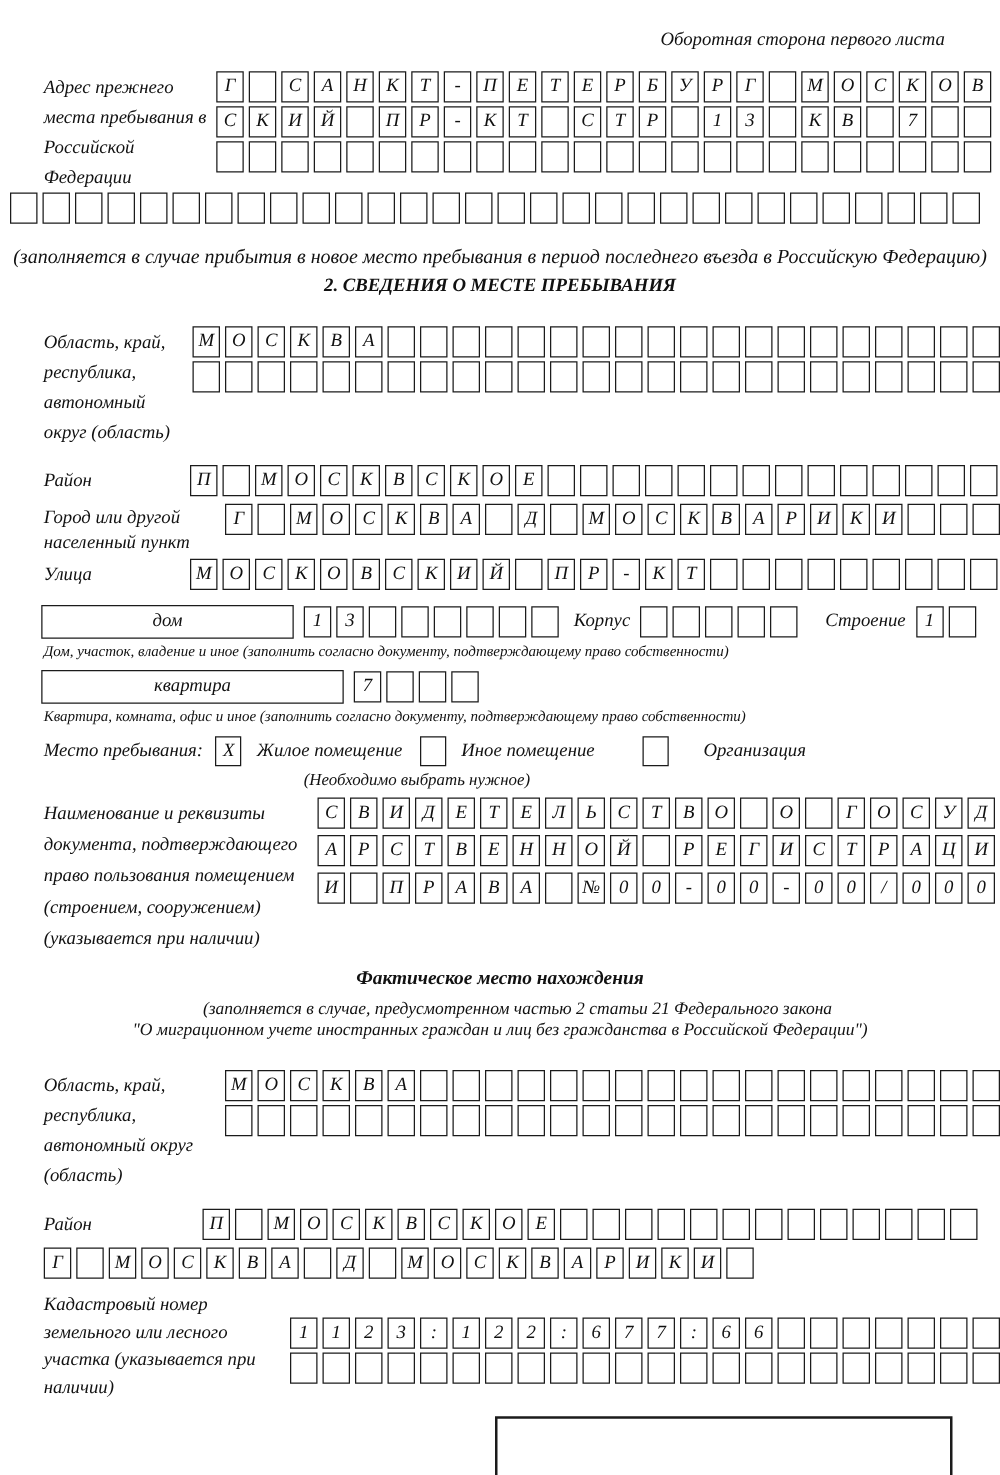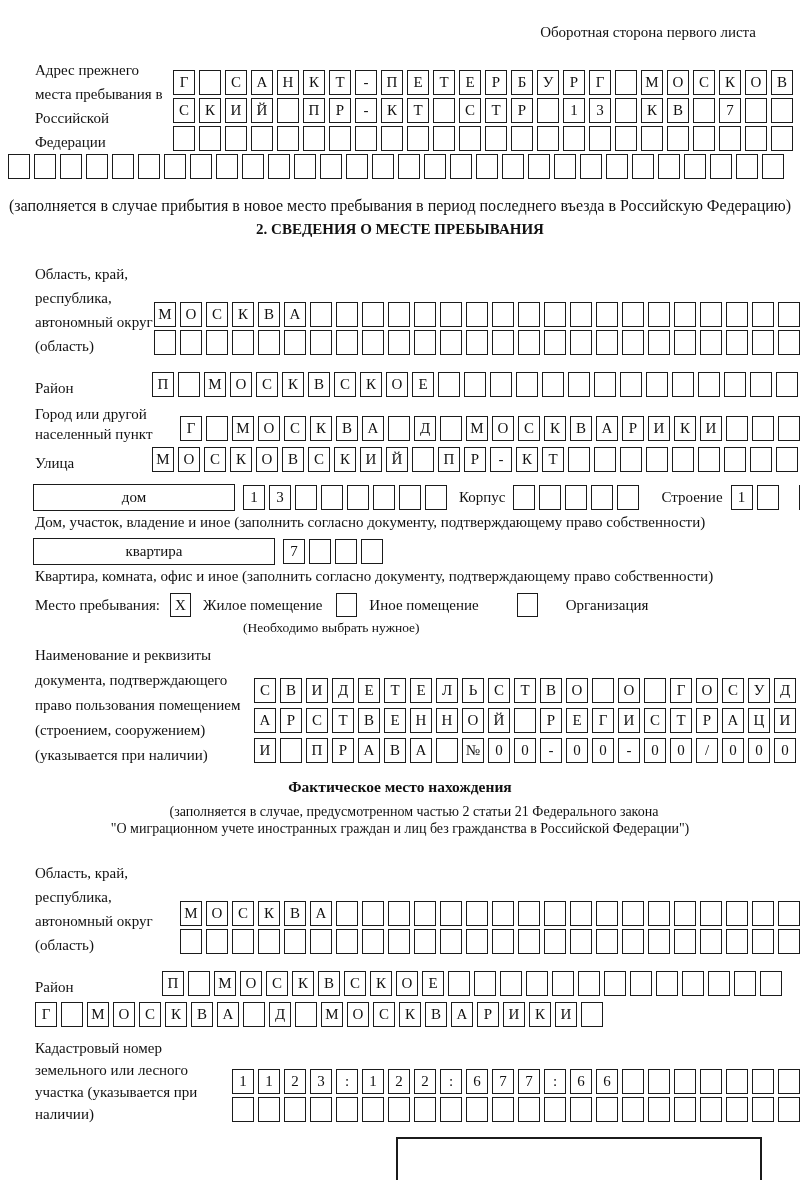--- a/index.html
+++ b/index.html
@@ -1,34 +1,34 @@
 <!DOCTYPE html>
 <html><head>
 <meta charset="utf-8">
 <style>
   html,body{margin:0;padding:0;background:#fff;}
   .page{
     position:relative;width:800px;height:1180px;background:#fff;color:#111;
-    font-family:"Liberation Serif","DejaVu Serif",serif;overflow:hidden;
+    font-family:"Liberation Serif","DejaVu Serif",serif;overflow:hidden;font-style:italic;
   }
   .top-note{text-align:right;padding:24px 44px 0 0;font-size:15px;}
   
   .cells{display:flex;flex-wrap:nowrap;margin-bottom:3px;}
   .cell{
     box-sizing:border-box;flex:none;width:22px;height:25px;margin-right:4px;
     border:1.6px solid #1b1b1b;display:flex;align-items:center;justify-content:center;
     font-size:15px;line-height:1;background:#fff;
   }
-  .fieldrow{display:flex;align-items:flex-end;margin-left:35px;}
+  .fieldrow{display:flex;align-items:flex-start;margin-left:35px;}
   .lbl{flex:none;font-size:15px;line-height:24px;padding-top:1px;}
   .w138{width:138px;} .w119{width:119px;} .w117{width:117px;} .w145{width:145px;}
   .w219{width:219px;} .w127{width:127px;} .w197{width:197px;} .w149{width:145px;}
   .note-c{text-align:center;font-size:16px;margin-top:18px;}
   .h-bold{text-align:center;font-weight:bold;font-size:15px;}
-  .caption{font-size:15px;margin-left:35px;}
+  .caption{font-size:12px;margin-left:35px;}
   .label-box{
     box-sizing:border-box;flex:none;border:1.7px solid #1b1b1b;height:27px;
     display:flex;align-items:center;justify-content:center;font-size:15px;background:#fff;
   }
   .house-row{display:flex;align-items:center;margin:9px 0 0 33px;}
   .inline-lbl{font-size:15px;margin:0 8px;}
   .chk{
     box-sizing:border-box;flex:none;width:21px;height:24px;border:1.7px solid #1b1b1b;
     display:flex;align-items:center;justify-content:center;font-size:15px;background:#fff;
   }

